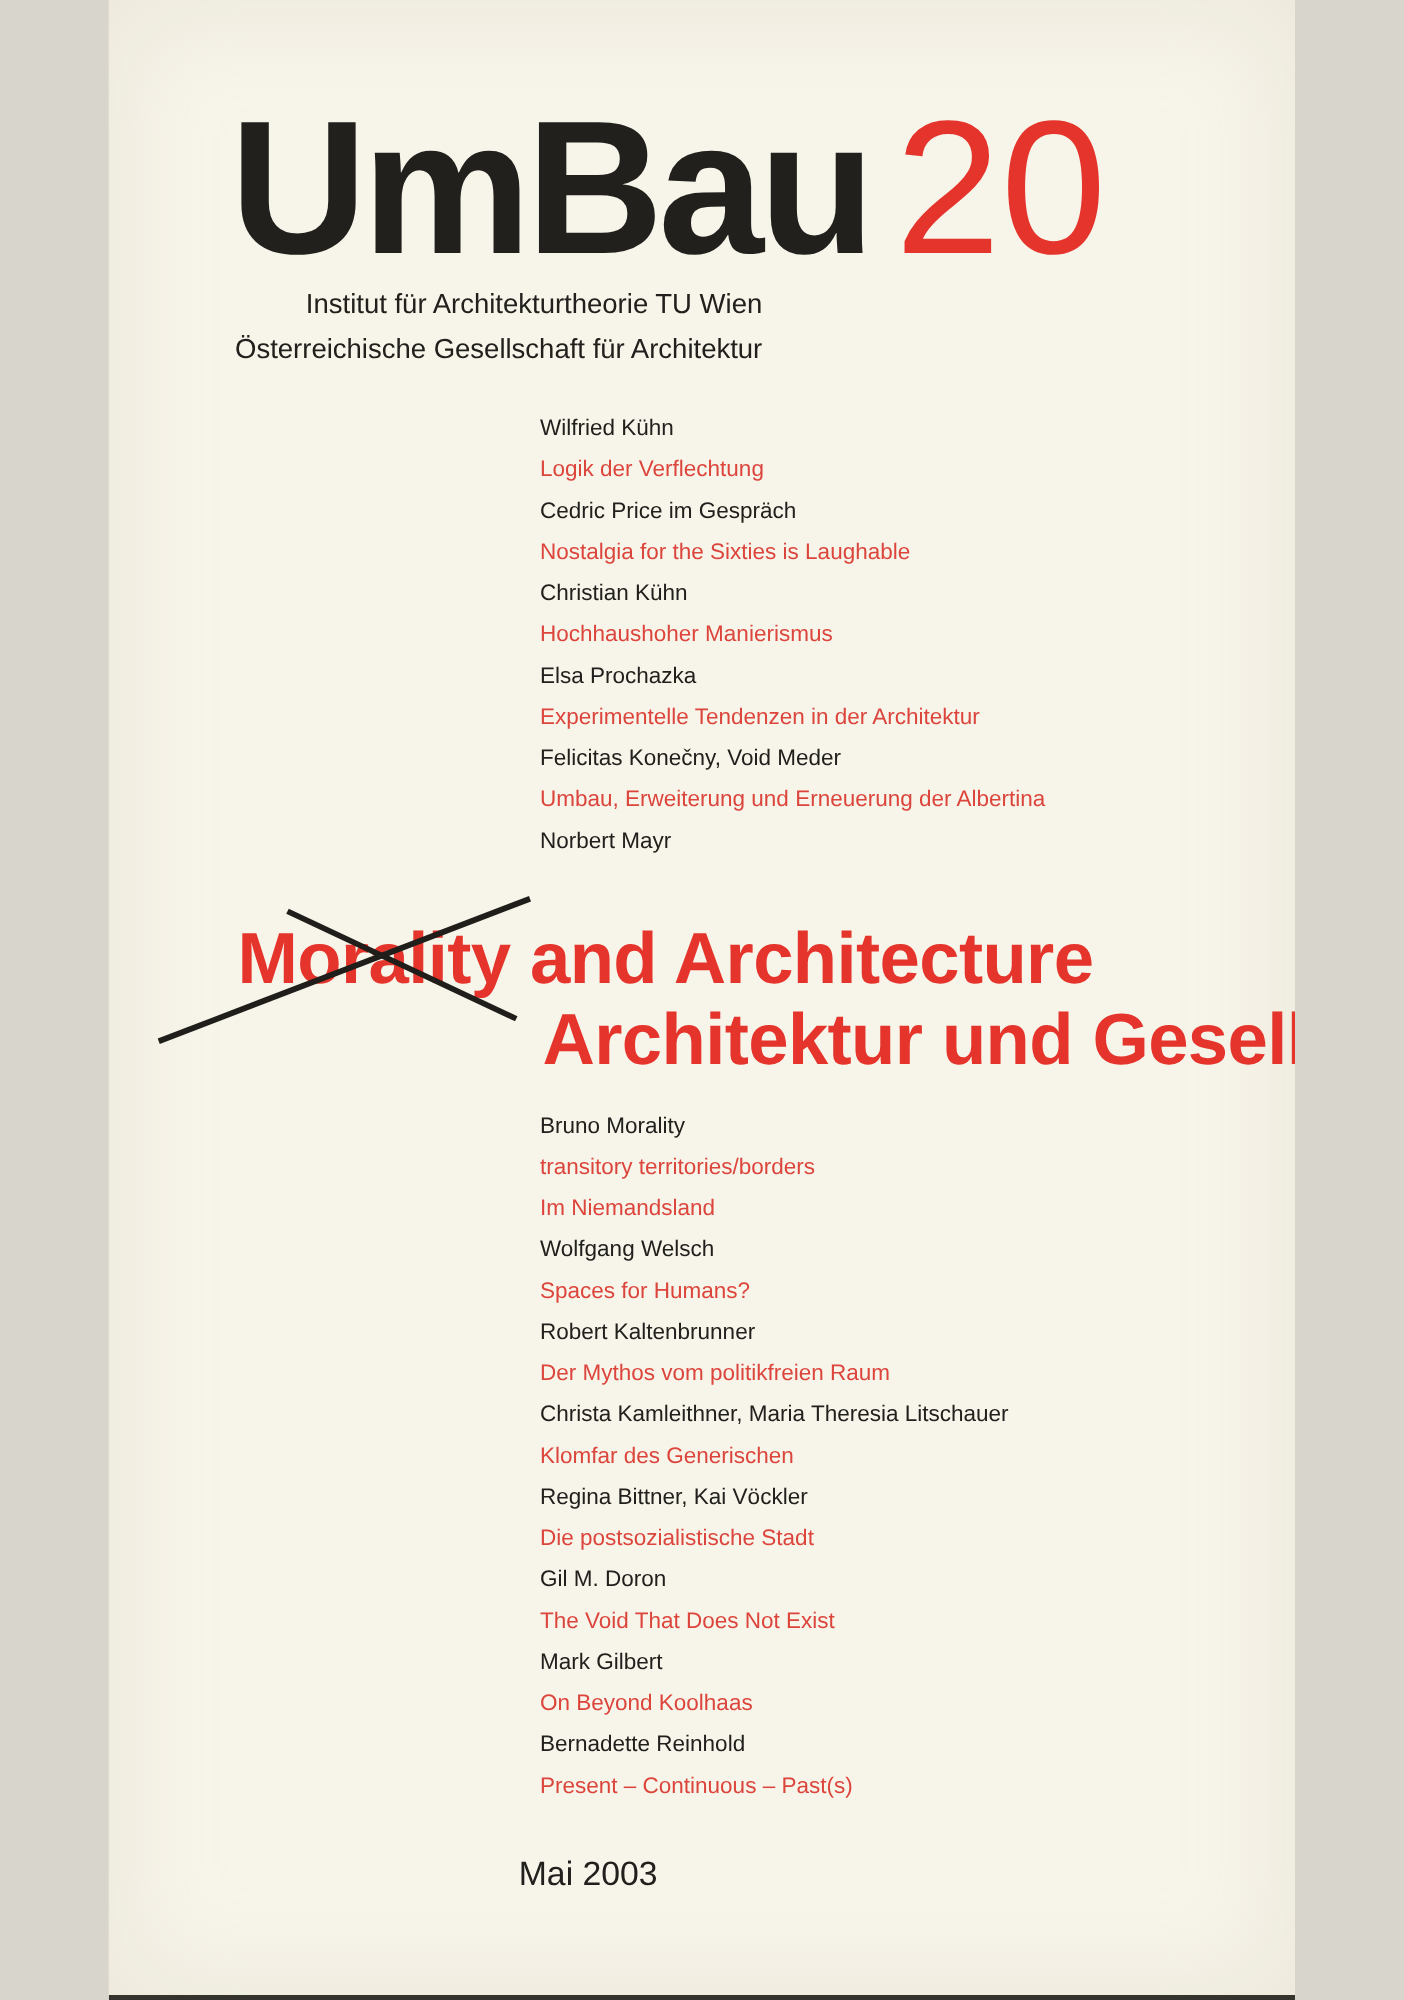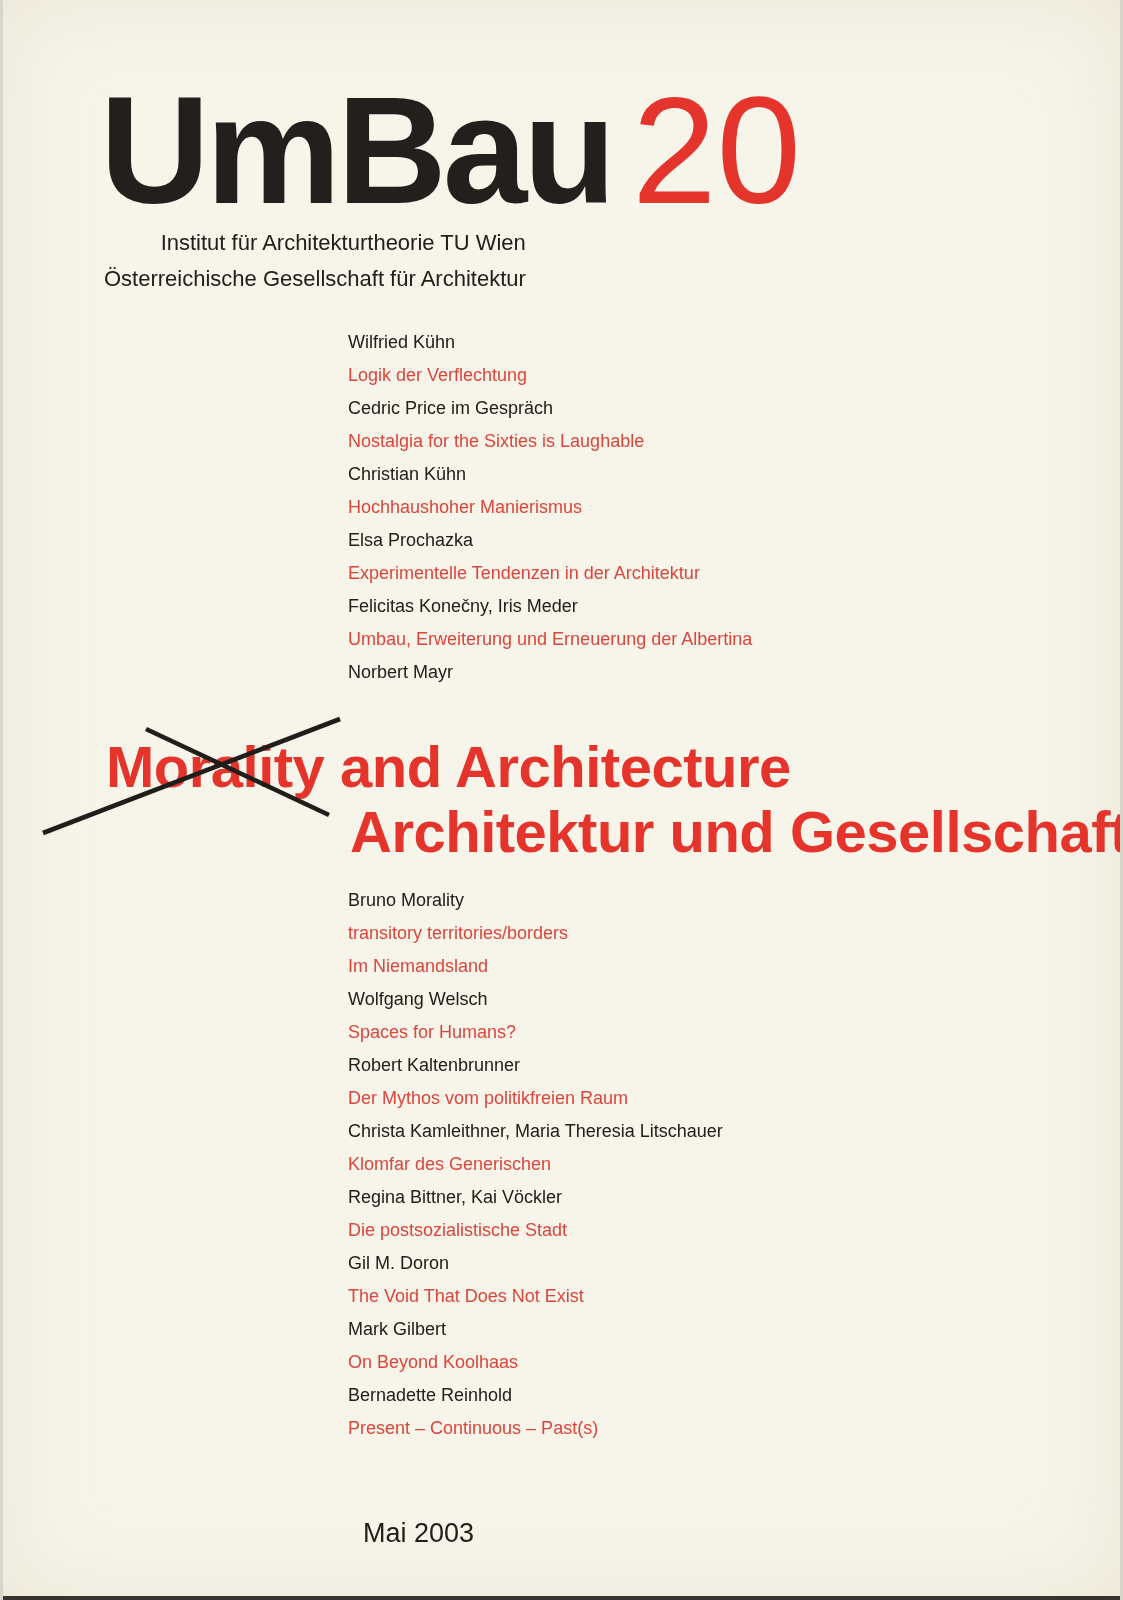--- a/index.html
+++ b/index.html
@@ -2,21 +2,21 @@
 <html style="--bg: #f7f4ea; --ink: #21201c; --red: #e5342b; --red_soft: #dc453c;"><head>
 <meta charset="utf-8">
 <style>
   html, body {
     margin: 0;
     padding: 0;
     background: #d8d5cc;
   }
   .page {
     position: relative;
-    width: 1117px;
+    width: 949px;
     height: 1600px;
     margin: 0 auto;
     background: var(--bg, #f7f4ea);
     color: var(--ink, #21201c);
     font-family: "Liberation Sans", sans-serif;
     overflow: hidden;
     box-shadow: inset 0 0 90px rgba(190, 180, 150, 0.22);
   }
   
   .masthead {
@@ -75,25 +75,24 @@
     position: absolute;
     left: 30px;
     top: 705px;
     width: 320px;
     height: 140px;
     pointer-events: none;
   }
   
   .issue-date {
     position: absolute;
-    left: 360px;
+    left: 328px;
     top: 1483px;
     font-size: 27px;
     line-height: 33px;
-    margin-top: 34px;
   }
   
   .scan-edge-bottom {
     position: absolute;
     left: 0;
     right: 0;
     bottom: 0;
     height: 4px;
     background: #35332d;
   }
@@ -114,21 +113,21 @@
 
   <div class="toc toc-top">
       <div class="toc-author">Wilfried Kühn</div>
       <div class="toc-title">Logik der Verflechtung</div>
       <div class="toc-author">Cedric Price im Gespräch</div>
       <div class="toc-title">Nostalgia for the Sixties is Laughable</div>
       <div class="toc-author">Christian Kühn</div>
       <div class="toc-title">Hochhaushoher Manierismus</div>
       <div class="toc-author">Elsa Prochazka</div>
       <div class="toc-title">Experimentelle Tendenzen in der Architektur</div>
-      <div class="toc-author">Felicitas Konečny, Iris Meder</div>
+      <div class="toc-author">Felicitas Konečny, Void Meder</div>
       <div class="toc-title">Umbau, Erweiterung und Erneuerung der Albertina</div>
       <div class="toc-author">Norbert Mayr</div>
     </div>
 
   <div class="feature-line1">Morality and Architecture</div>
   <div class="feature-line2">Architektur und Gesellschaft</div>
 
   <svg class="x-mark" viewBox="0 0 320 140" xmlns="http://www.w3.org/2000/svg">
     <line x1="113" y1="24" x2="296" y2="110" stroke="#1f1e1a" stroke-width="4.6"></line>
     <line x1="307" y1="14" x2="10" y2="128" stroke="#1f1e1a" stroke-width="4.6"></line>

